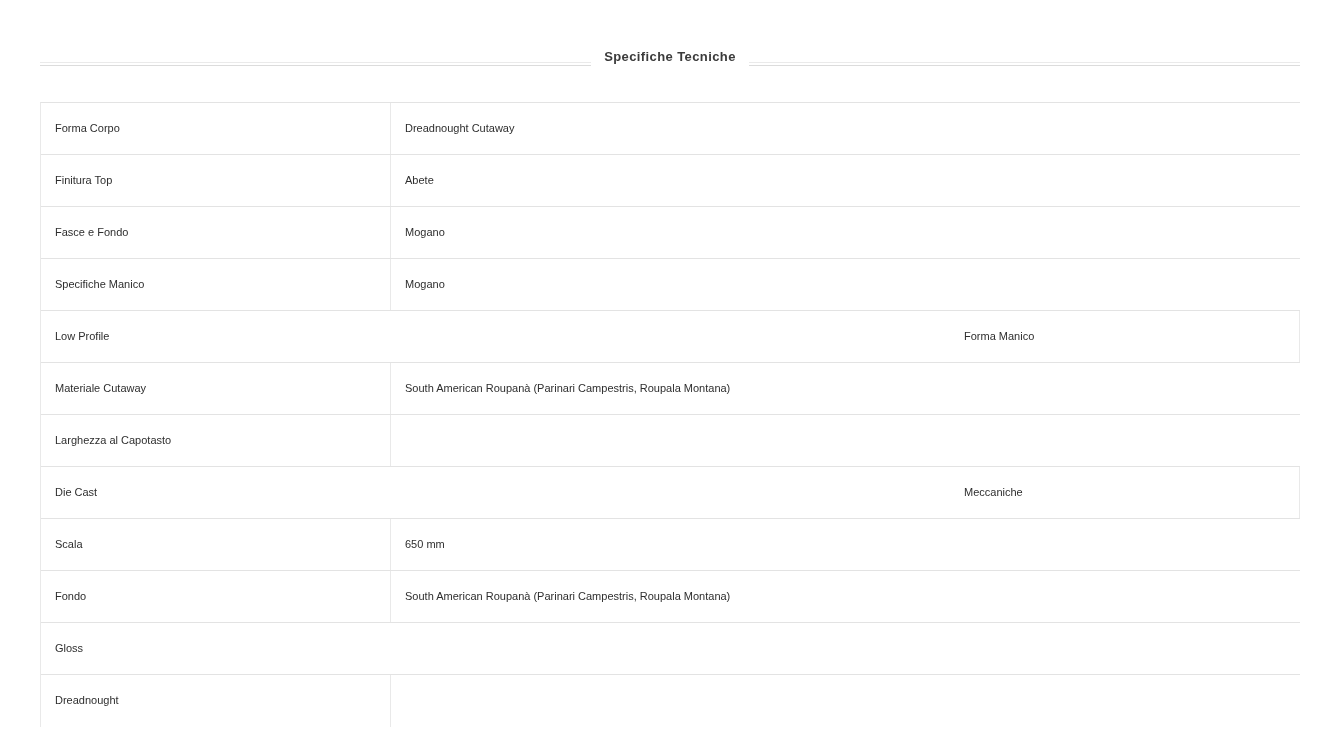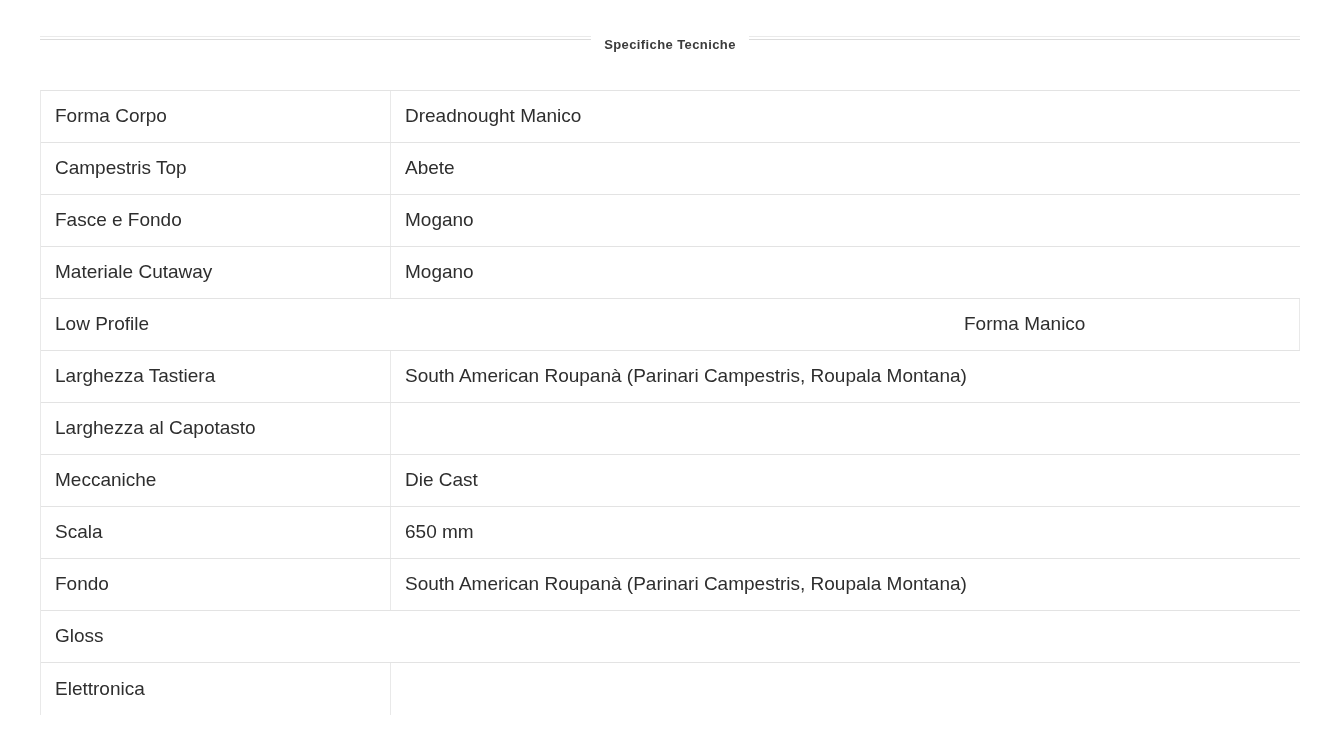--- a/index.html
+++ b/index.html
@@ -4,23 +4,23 @@
 <style>
   * { margin: 0; padding: 0; box-sizing: border-box; }
   html, body {
     width: 1340px;
     height: 754px;
     background: #ffffff;
     overflow: hidden;
     font-family: "Liberation Sans", sans-serif;
   }
   .section-header {
-    margin: 36px 40px 0 40px;
+    margin: 48px 40px 0 40px;
     display: flex;
-    align-items: flex-start;
+    align-items: flex-end;
   }
   .rule {
     flex: 1;
     height: 4px;
     border-top: 1px solid #eaeaea;
     border-bottom: 1px solid #dcdcdc;
   }
   .section-title {
     padding: 0 13px;
     font-size: 13px;
@@ -39,21 +39,21 @@
     display: flex;
     height: 52px;
     border-bottom: 1px solid #e3e3e3;
   }
   .spec-row:last-child {
     border-bottom: none;
   }
   .cell {
     display: flex;
     align-items: center;
-    font-size: 19px;
+    font-size: 11px;
     color: #2e2e2e;
     line-height: 1.2;
   }
   .cell.label {
     width: 350px;
     flex-shrink: 0;
     padding-left: 14px;
     border-right: 1px solid #e9e9e9;
   }
   .cell.value {
@@ -67,56 +67,56 @@
 
 <div class="section-header">
   <div class="rule"></div>
   <div class="section-title">Specifiche Tecniche</div>
   <div class="rule"></div>
 </div>
 
 <div class="spec-table">
     <div class="spec-row">
       <div class="cell label">Forma Corpo</div>
-      <div class="cell value">Dreadnought Manico</div>
+      <div class="cell value">Dreadnought Cutaway</div>
     </div>
     <div class="spec-row">
-      <div class="cell label">Campestris Top</div>
+      <div class="cell label">Finitura Top</div>
       <div class="cell value">Abete</div>
     </div>
     <div class="spec-row">
       <div class="cell label">Fasce e Fondo</div>
       <div class="cell value">Mogano</div>
     </div>
     <div class="spec-row">
-      <div class="cell label">Materiale Cutaway</div>
+      <div class="cell label">Specifiche Manico</div>
       <div class="cell value">Mogano</div>
     </div>
     <div class="spec-row">
       <div class="cell value">Low Profile</div>
       <div class="cell label">Forma Manico</div>
     </div>
     <div class="spec-row">
-      <div class="cell label">Larghezza Tastiera</div>
+      <div class="cell label">Materiale Cutaway</div>
       <div class="cell value">South American Roupanà (Parinari Campestris, Roupala Montana)</div>
     </div>
     <div class="spec-row">
       <div class="cell label">Larghezza al Capotasto</div>
     </div>
     <div class="spec-row">
+      <div class="cell value">Die Cast</div>
       <div class="cell label">Meccaniche</div>
-      <div class="cell value">Die Cast</div>
     </div>
     <div class="spec-row">
       <div class="cell label">Scala</div>
       <div class="cell value">650 mm</div>
     </div>
     <div class="spec-row">
       <div class="cell label">Fondo</div>
       <div class="cell value">South American Roupanà (Parinari Campestris, Roupala Montana)</div>
     </div>
     <div class="spec-row">
       <div class="cell value">Gloss</div>
     </div>
     <div class="spec-row">
-      <div class="cell label">Elettronica</div>
+      <div class="cell label">Dreadnought</div>
     </div>
   </div>
 
 </body></html>

